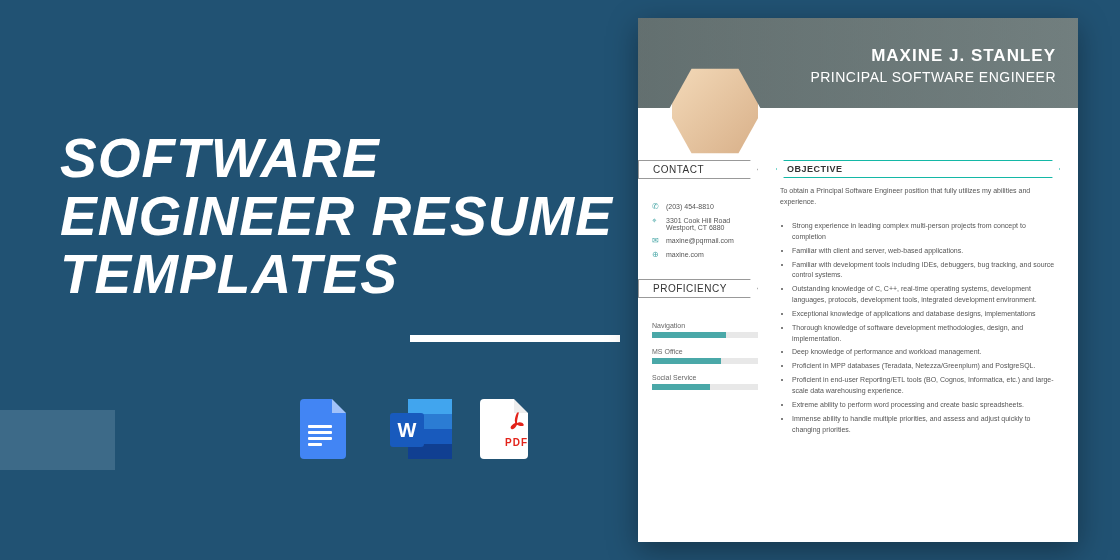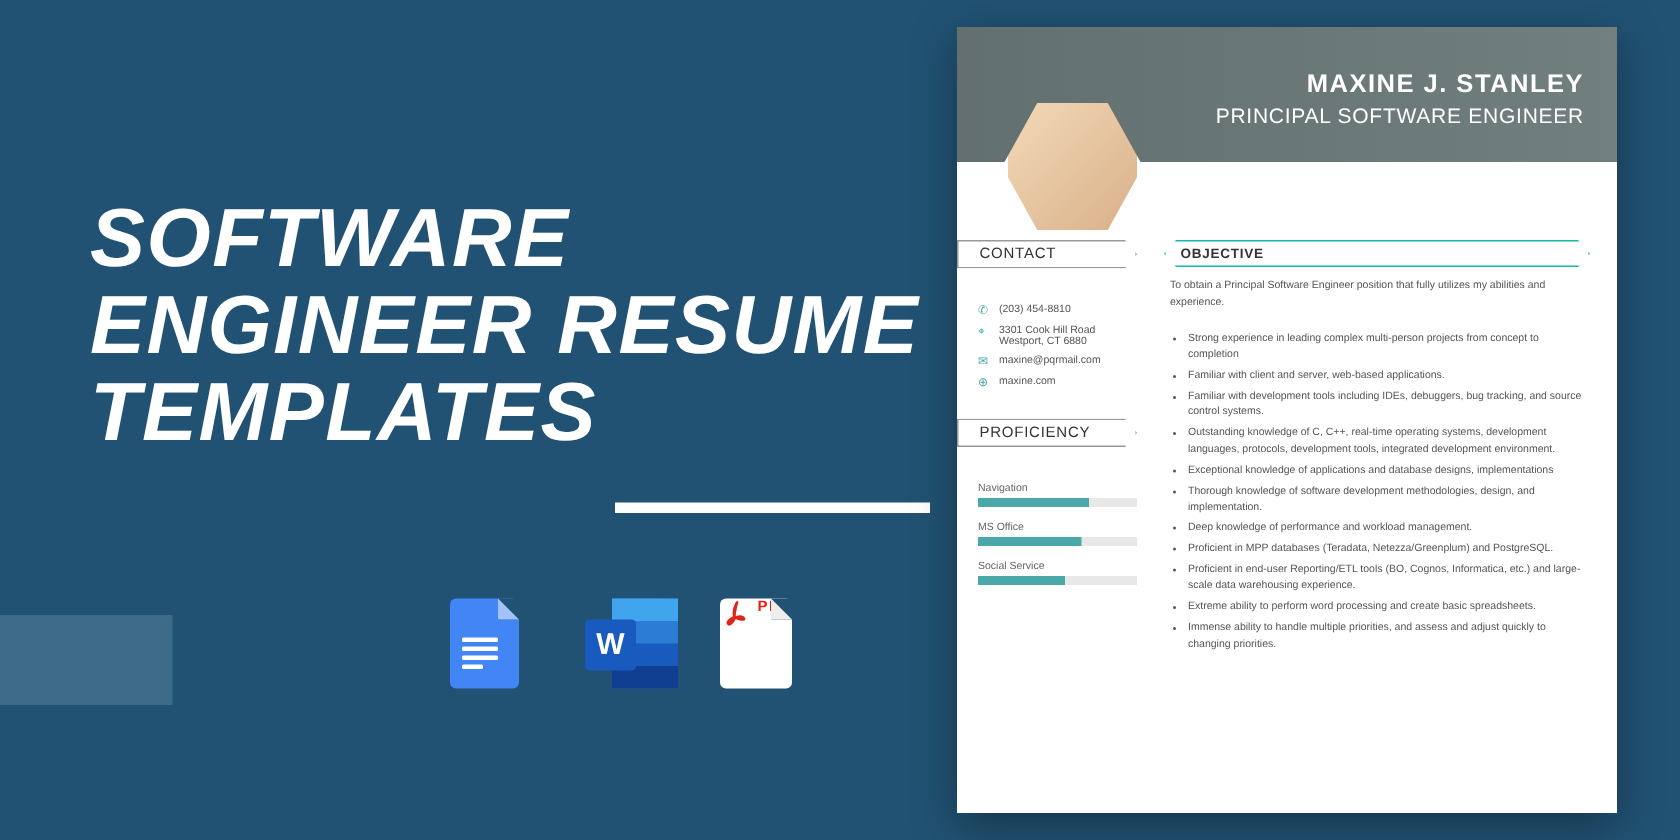--- a/index.html
+++ b/index.html
@@ -13,21 +13,21 @@
 .gdocs:before{content:"";position:absolute;right:0;top:0;width:0;height:0;border-left:14px solid #a1c2fa;border-top:14px solid #215273}
 .gdocs-lines{position:absolute;bottom:10px;left:8px;width:24px}
 .gdocs-lines div{height:3px;background:#fff;margin-bottom:3px;border-radius:1px}
 .gdocs-lines div:last-child{width:14px}
 .word{width:62px;height:60px;position:relative;margin-top:4px}
 .word-back{position:absolute;right:0;top:0;width:44px;height:60px;background:#2b7cd3;border-radius:2px}
 .word-back:before{content:"";position:absolute;top:0;right:0;width:0;height:0;border-left:12px solid #41a5ee;border-top:12px solid #215273}
 .word-stripe{position:absolute;left:0;height:15px;width:44px;right:0}
 .ws1{top:0;background:#41a5ee}.ws2{top:15px;background:#2b7cd3}.ws3{top:30px;background:#185abd}.ws4{top:45px;background:#103f91}
 .word-front{position:absolute;left:0;top:14px;width:34px;height:34px;background:#185abd;border-radius:3px;display:flex;align-items:center;justify-content:center;color:#fff;font-weight:bold;font-size:20px}
-.pdf{width:48px;height:60px;background:#fff;border-radius:4px;position:relative;margin-top:4px;display:flex;flex-direction:row;align-items:flex-start;justify-content:center;gap:4px}
+.pdf{width:48px;height:60px;background:#fff;border-radius:4px;position:relative;margin-top:4px;display:flex;flex-direction:column;align-items:flex-end;justify-content:center;gap:4px}
 .pdf:before{content:"";position:absolute;right:0;top:0;width:0;height:0;border-left:14px solid #eee;border-top:14px solid #215273}
 .pdf-logo{width:22px;height:22px;position:relative}
 .pdf-label{font-size:10px;font-weight:bold;color:#e2231a;letter-spacing:1px}
 .resume{position:absolute;right:42px;top:18px;width:440px;height:524px;background:#fff;box-shadow:0 8px 28px rgba(0,0,0,.35);font-size:7.5px;color:#333}
 .resume-hdr{height:90px;background:linear-gradient(rgba(80,90,90,.55),rgba(80,90,90,.55)),linear-gradient(90deg,#7a8a8a,#9aabab);background-size:cover;position:relative}
 .resume-name{position:absolute;right:22px;top:28px;text-align:right;color:#fff}
 .resume-name .nm{font-size:17px;font-weight:700;letter-spacing:1px}
 .resume-name .jt{font-size:14px;letter-spacing:0.5px;margin-top:3px}
 .hexpic{position:absolute;left:30px;top:46px;width:86px;height:86px;background:linear-gradient(135deg,#f3d9b8,#d8b089);clip-path:polygon(25% 5%,75% 5%,100% 50%,75% 95%,25% 95%,0 50%);border:4px solid #fff;box-sizing:content-box}
 .resume-body{display:flex;padding-top:52px}

